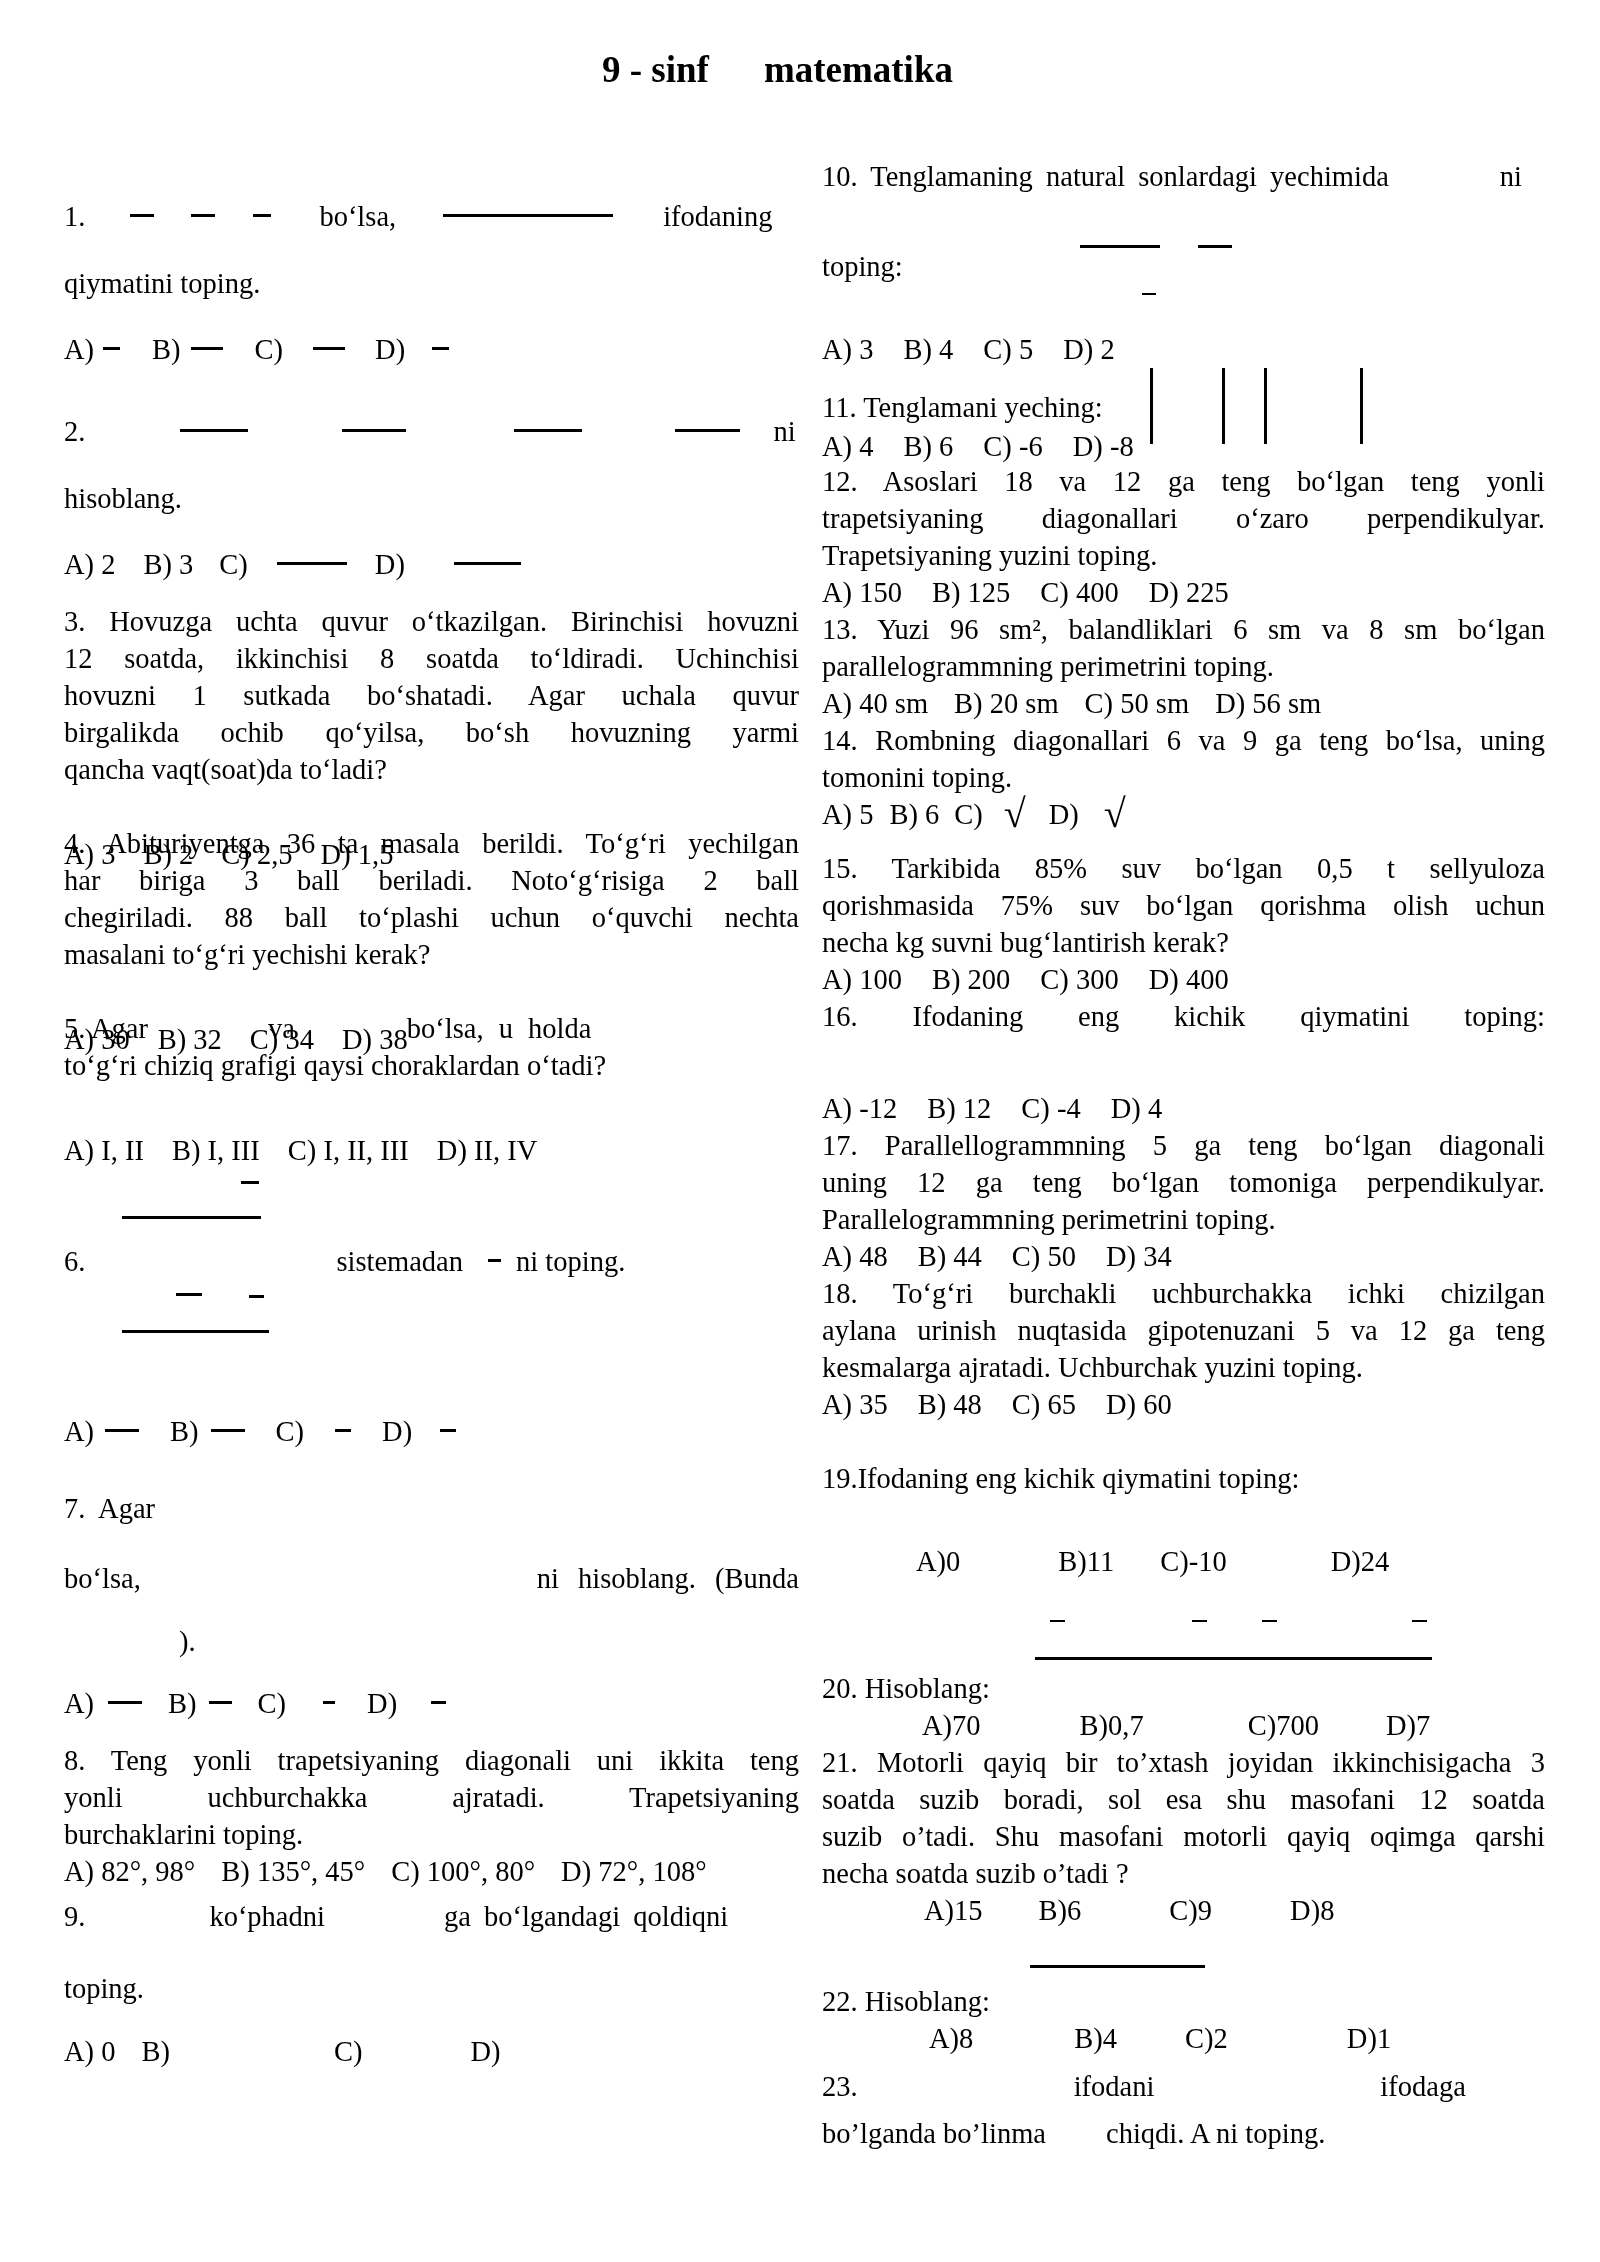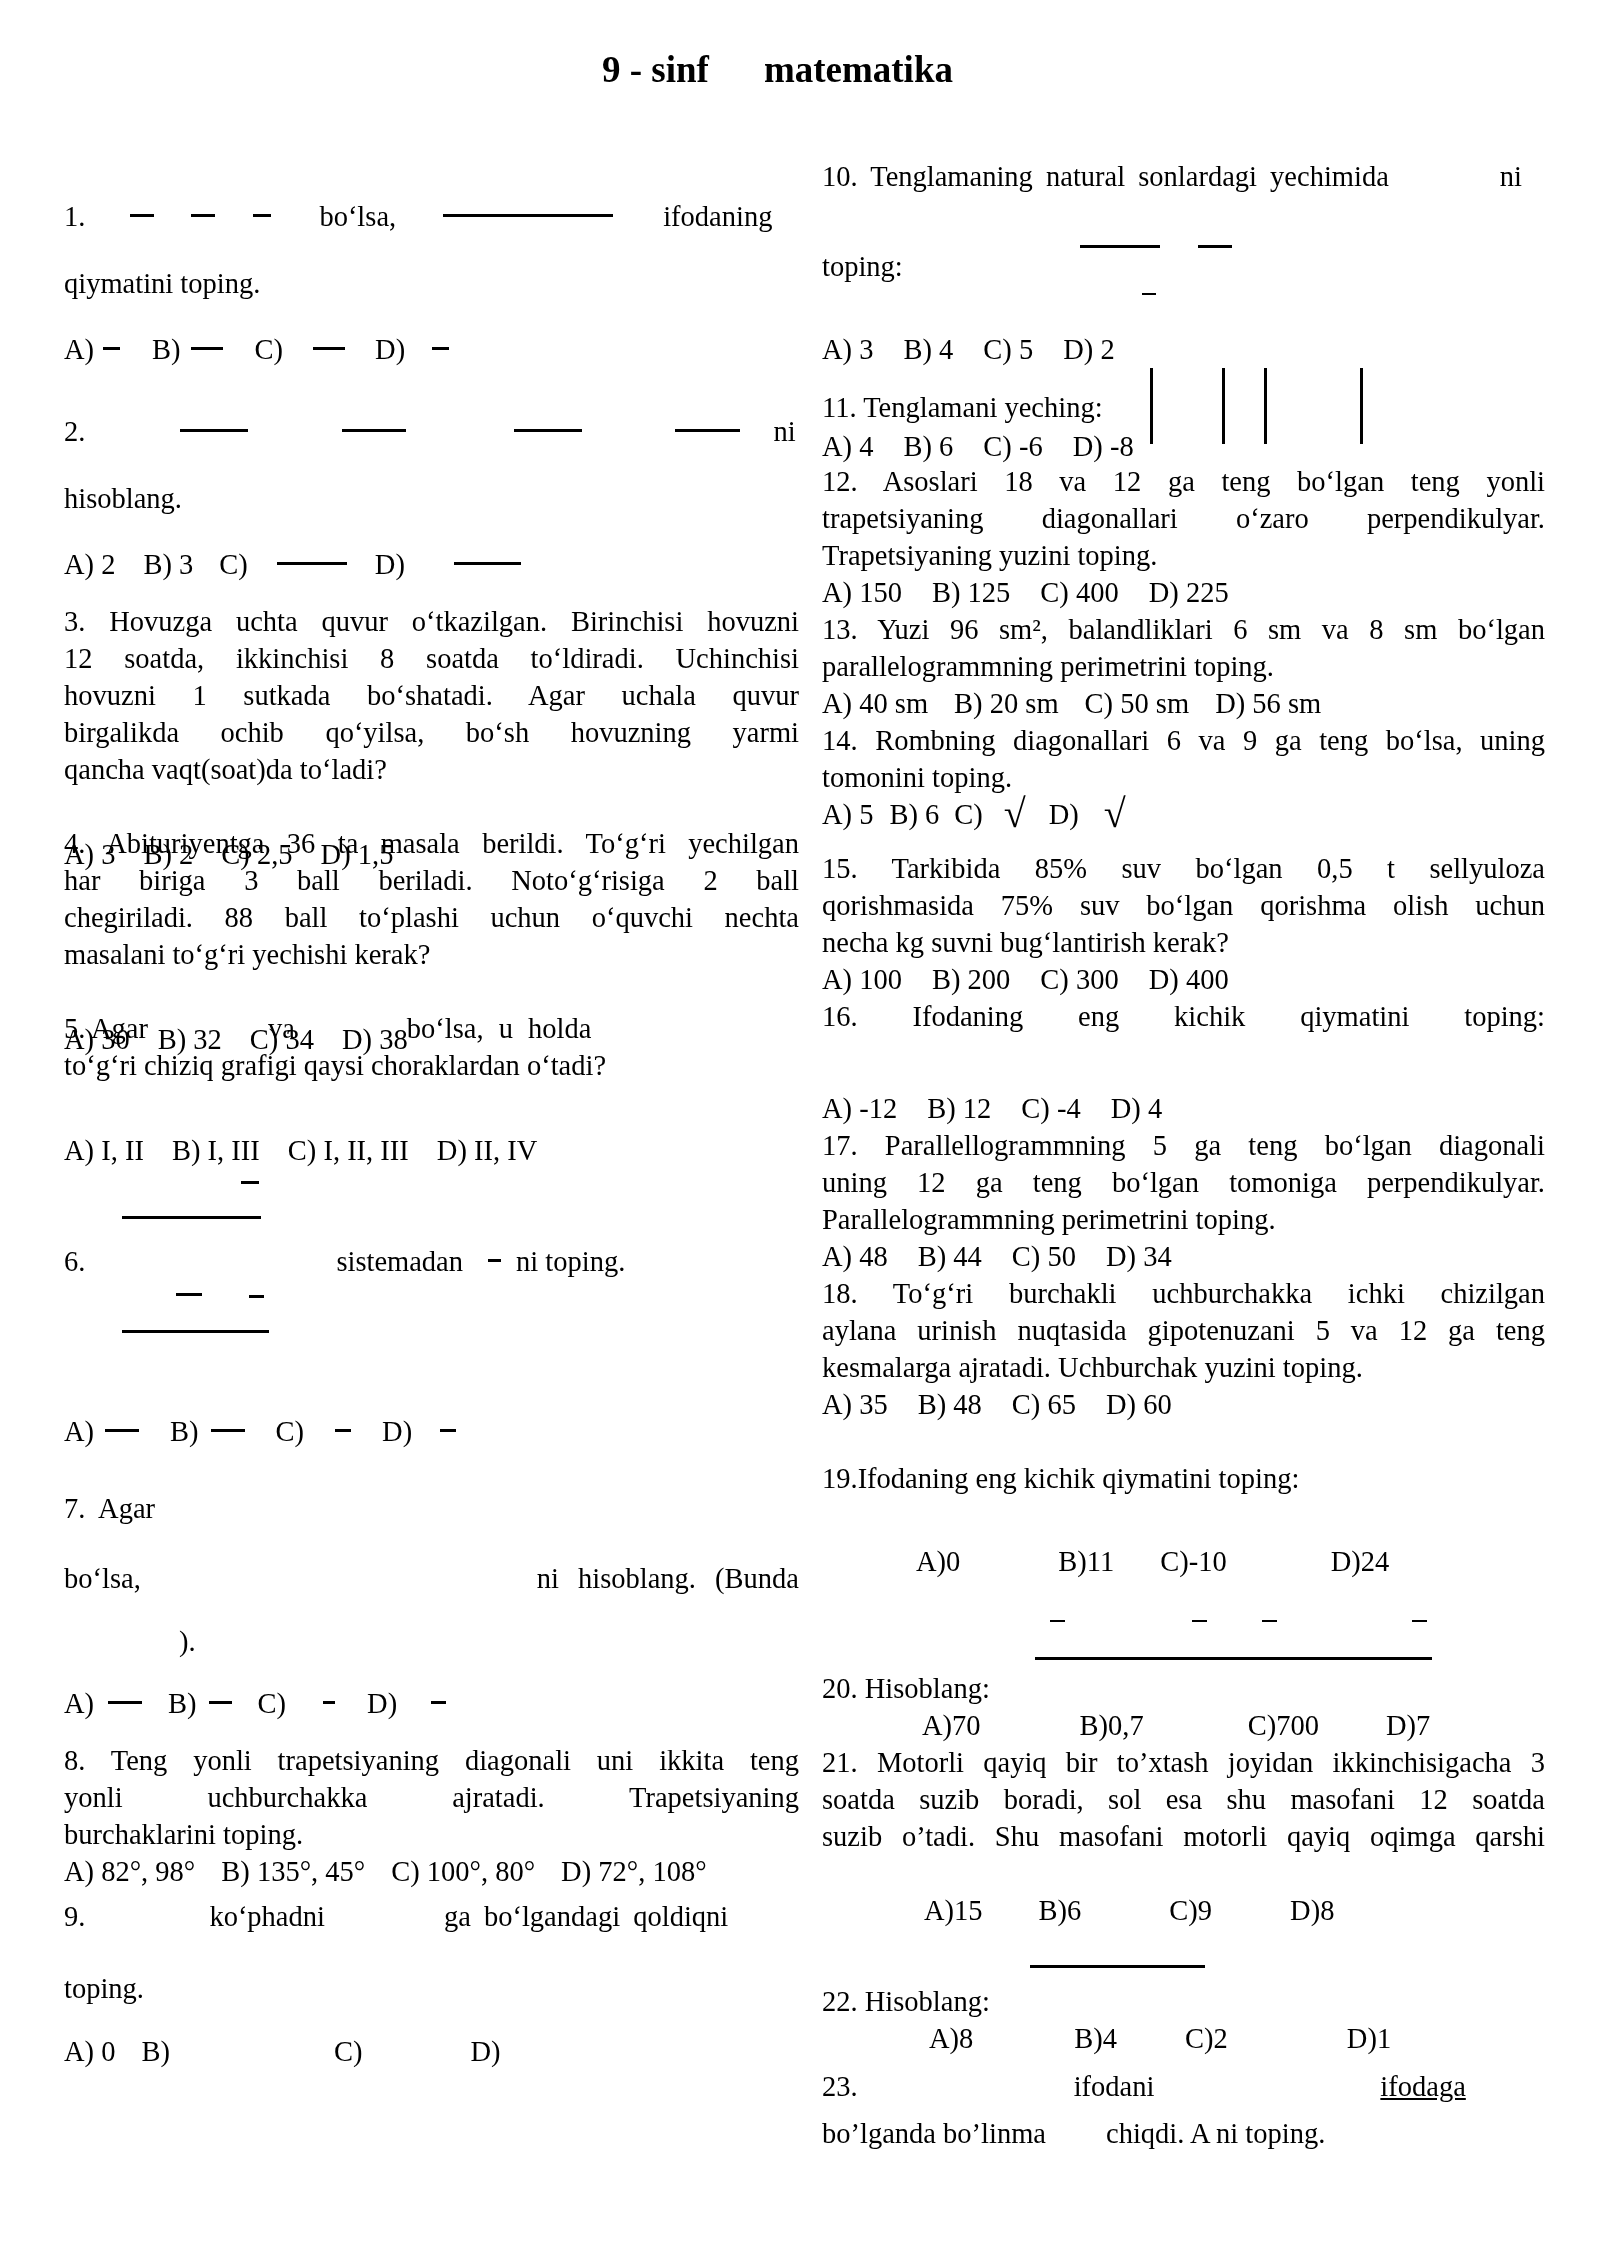--- a/index.html
+++ b/index.html
@@ -323,20 +323,21 @@
     <span style="margin-left:100px;">A)70</span>
     <span style="margin-left:99px;text-align:center;">B)0,7</span>
     <span style="margin-left:104px;">C)700</span>
     <span style="margin-left:67px;">D)7</span>
   </div>
 
   <div class="para" style="left:822px;top:1744px;width:723px;">
     <div class="jl">21. Motorli qayiq bir to’xtash joyidan ikkinchisigacha 3</div>
     <div class="jl">soatda suzib boradi, sol esa shu masofani 12 soatda</div>
     <div class="jl">suzib o’tadi. Shu masofani motorli qayiq oqimga qarshi</div>
+    <div class="ll">necha soatda suzib o’tadi ?</div>
   </div>
   <div class="row" style="left:822px;top:1892px;">
     <span style="margin-left:102px;">A)15</span>
     <span style="margin-left:56px;">B)6</span>
     <span style="margin-left:88px;">C)9</span>
     <span style="margin-left:78px;">D)8</span>
   </div>
   <div class="fl" style="left:1030px;top:1965px;width:175px;"></div>
 
   <div class="row" style="left:822px;top:1983px;">
@@ -345,20 +346,20 @@
   <div class="row" style="left:822px;top:2020px;">
     <span style="margin-left:107px;">A)8</span>
     <span style="margin-left:101px;">B)4</span>
     <span style="margin-left:68px;">C)2</span>
     <span style="margin-left:119px;">D)1</span>
   </div>
 
   <div class="row" style="left:822px;top:2068px;">
     <span>23.</span>
     <span style="margin-left:216px;">ifodani</span>
-    <span style="margin-left:226px;text-decoration:underline;">ifodaga</span>
+    <span style="margin-left:226px;">ifodaga</span>
   </div>
   <div class="row" style="left:822px;top:2115px;">
     <span>bo’lganda bo’linma</span>
     <span style="margin-left:60px;">chiqdi. A ni toping.</span>
   </div>
 
 </div>
 
 </body></html>

